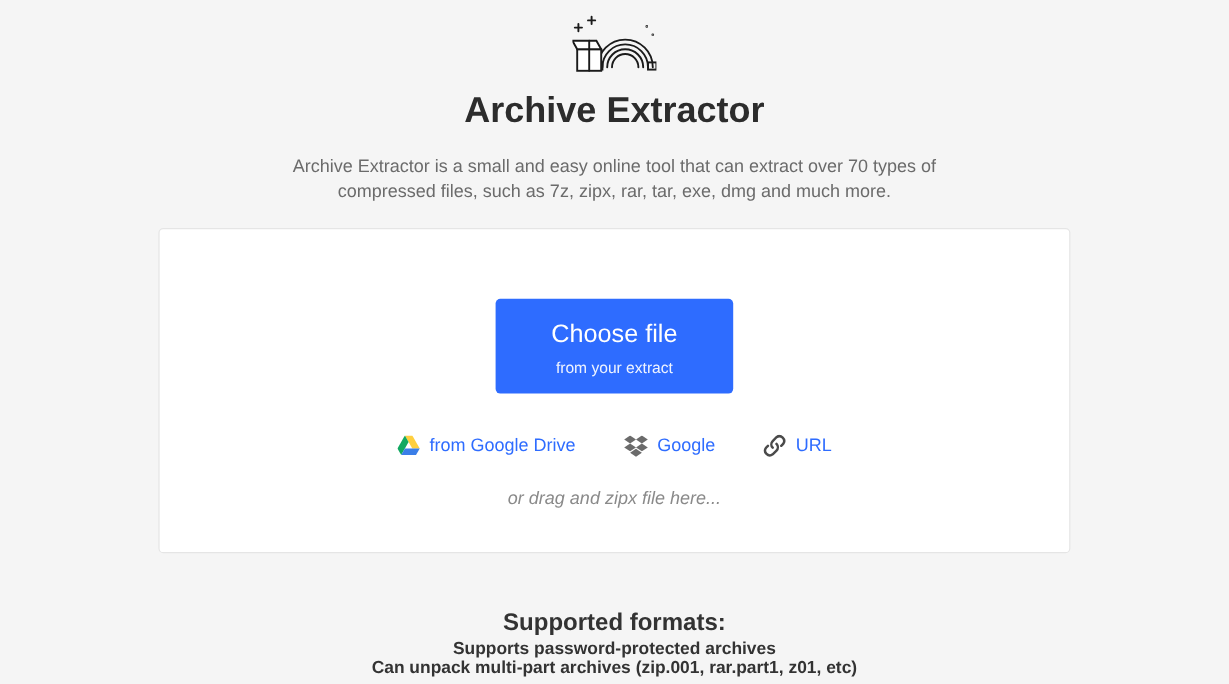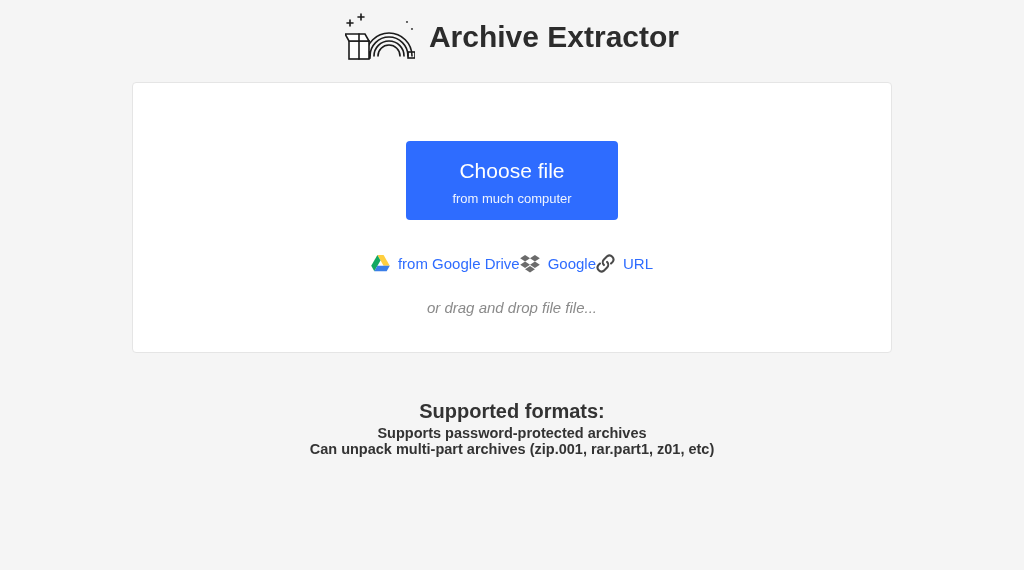--- a/index.html
+++ b/index.html
@@ -14,20 +14,21 @@
       max-width: 760px;
       margin: 0 auto;
       text-align: center;
     }
     .header {
       display: flex;
       align-items: center;
       justify-content: center;
       padding-top: 12px;
       gap: 14px;
+      flex-direction: column;
     }
     .header-icon {
       width: 70px;
       height: 50px;
     }
     .title {
       font-size: 30px;
       font-weight: 700;
       color: #2c2c2c;
     }
@@ -61,20 +62,21 @@
     }
     .choose-sub {
       font-size: 13px;
       margin-top: 8px;
       opacity: 0.92;
     }
     .alt-sources {
       display: flex;
       justify-content: center;
       align-items: center;
+      gap: 40px;
       margin-top: 34px;
     }
     .alt-source {
       display: inline-flex;
       align-items: center;
       gap: 8px;
       cursor: pointer;
     }
     .alt-label {
       color: #2e6cff;
@@ -137,26 +139,27 @@
           <path d="M5 8 L5 14 M2 11 L8 11"></path>
           <path d="M16 2 L16 8 M13 5 L19 5"></path>
           <circle cx="62" cy="10" r="0.3" fill="#1b1b1b"></circle>
           <circle cx="67" cy="17" r="0.3" fill="#1b1b1b"></circle>
         </g>
       </svg>
     </span>
     <h1 class="title">Archive Extractor</h1>
   </div>
 
+  <p class="subtitle">Archive Extractor is a small and easy online tool that can extract over 70 types of compressed files, such as 7z, zipx, rar, tar, exe, dmg and much more.</p>
 
   <div class="upload-card">
 
     <button class="choose-btn">
       <div class="choose-main">Choose file</div>
-      <div class="choose-sub">from much computer</div>
+      <div class="choose-sub">from your extract</div>
     </button>
 
     <div class="alt-sources">
 
       <div class="alt-source">
         <span class="icon-wrap">
           <svg width="19" height="17" viewBox="0 0 24 22">
             <path d="M8 0 L16 0 L24 14 L16 14 Z" fill="#ffcf3f"></path>
             <path d="M8 0 L0 14 L4 21 L12 7 Z" fill="#11a861"></path>
             <path d="M24 14 L20 21 L4 21 L8 14 Z" fill="#3a7ee8"></path>
@@ -187,21 +190,21 @@
               <path d="M10 14 A5 5 0 0 1 10 7 L14 3 A5 5 0 0 1 21 10 L19 12"></path>
               <path d="M14 10 A5 5 0 0 1 14 17 L10 21 A5 5 0 0 1 3 14 L5 12"></path>
             </g>
           </svg>
         </span>
         <span class="alt-label">URL</span>
       </div>
 
     </div>
 
-    <div class="drag-hint">or drag and drop file file...</div>
+    <div class="drag-hint">or drag and zipx file here...</div>
   </div>
 
   <div class="formats">
     <div class="formats-title">Supported formats:</div>
   </div>
 
   <div class="feature-line">Supports password-protected archives</div>
   <div class="feature-line">Can unpack multi-part archives (zip.001, rar.part1, z01, etc)</div>
 
 </div>

